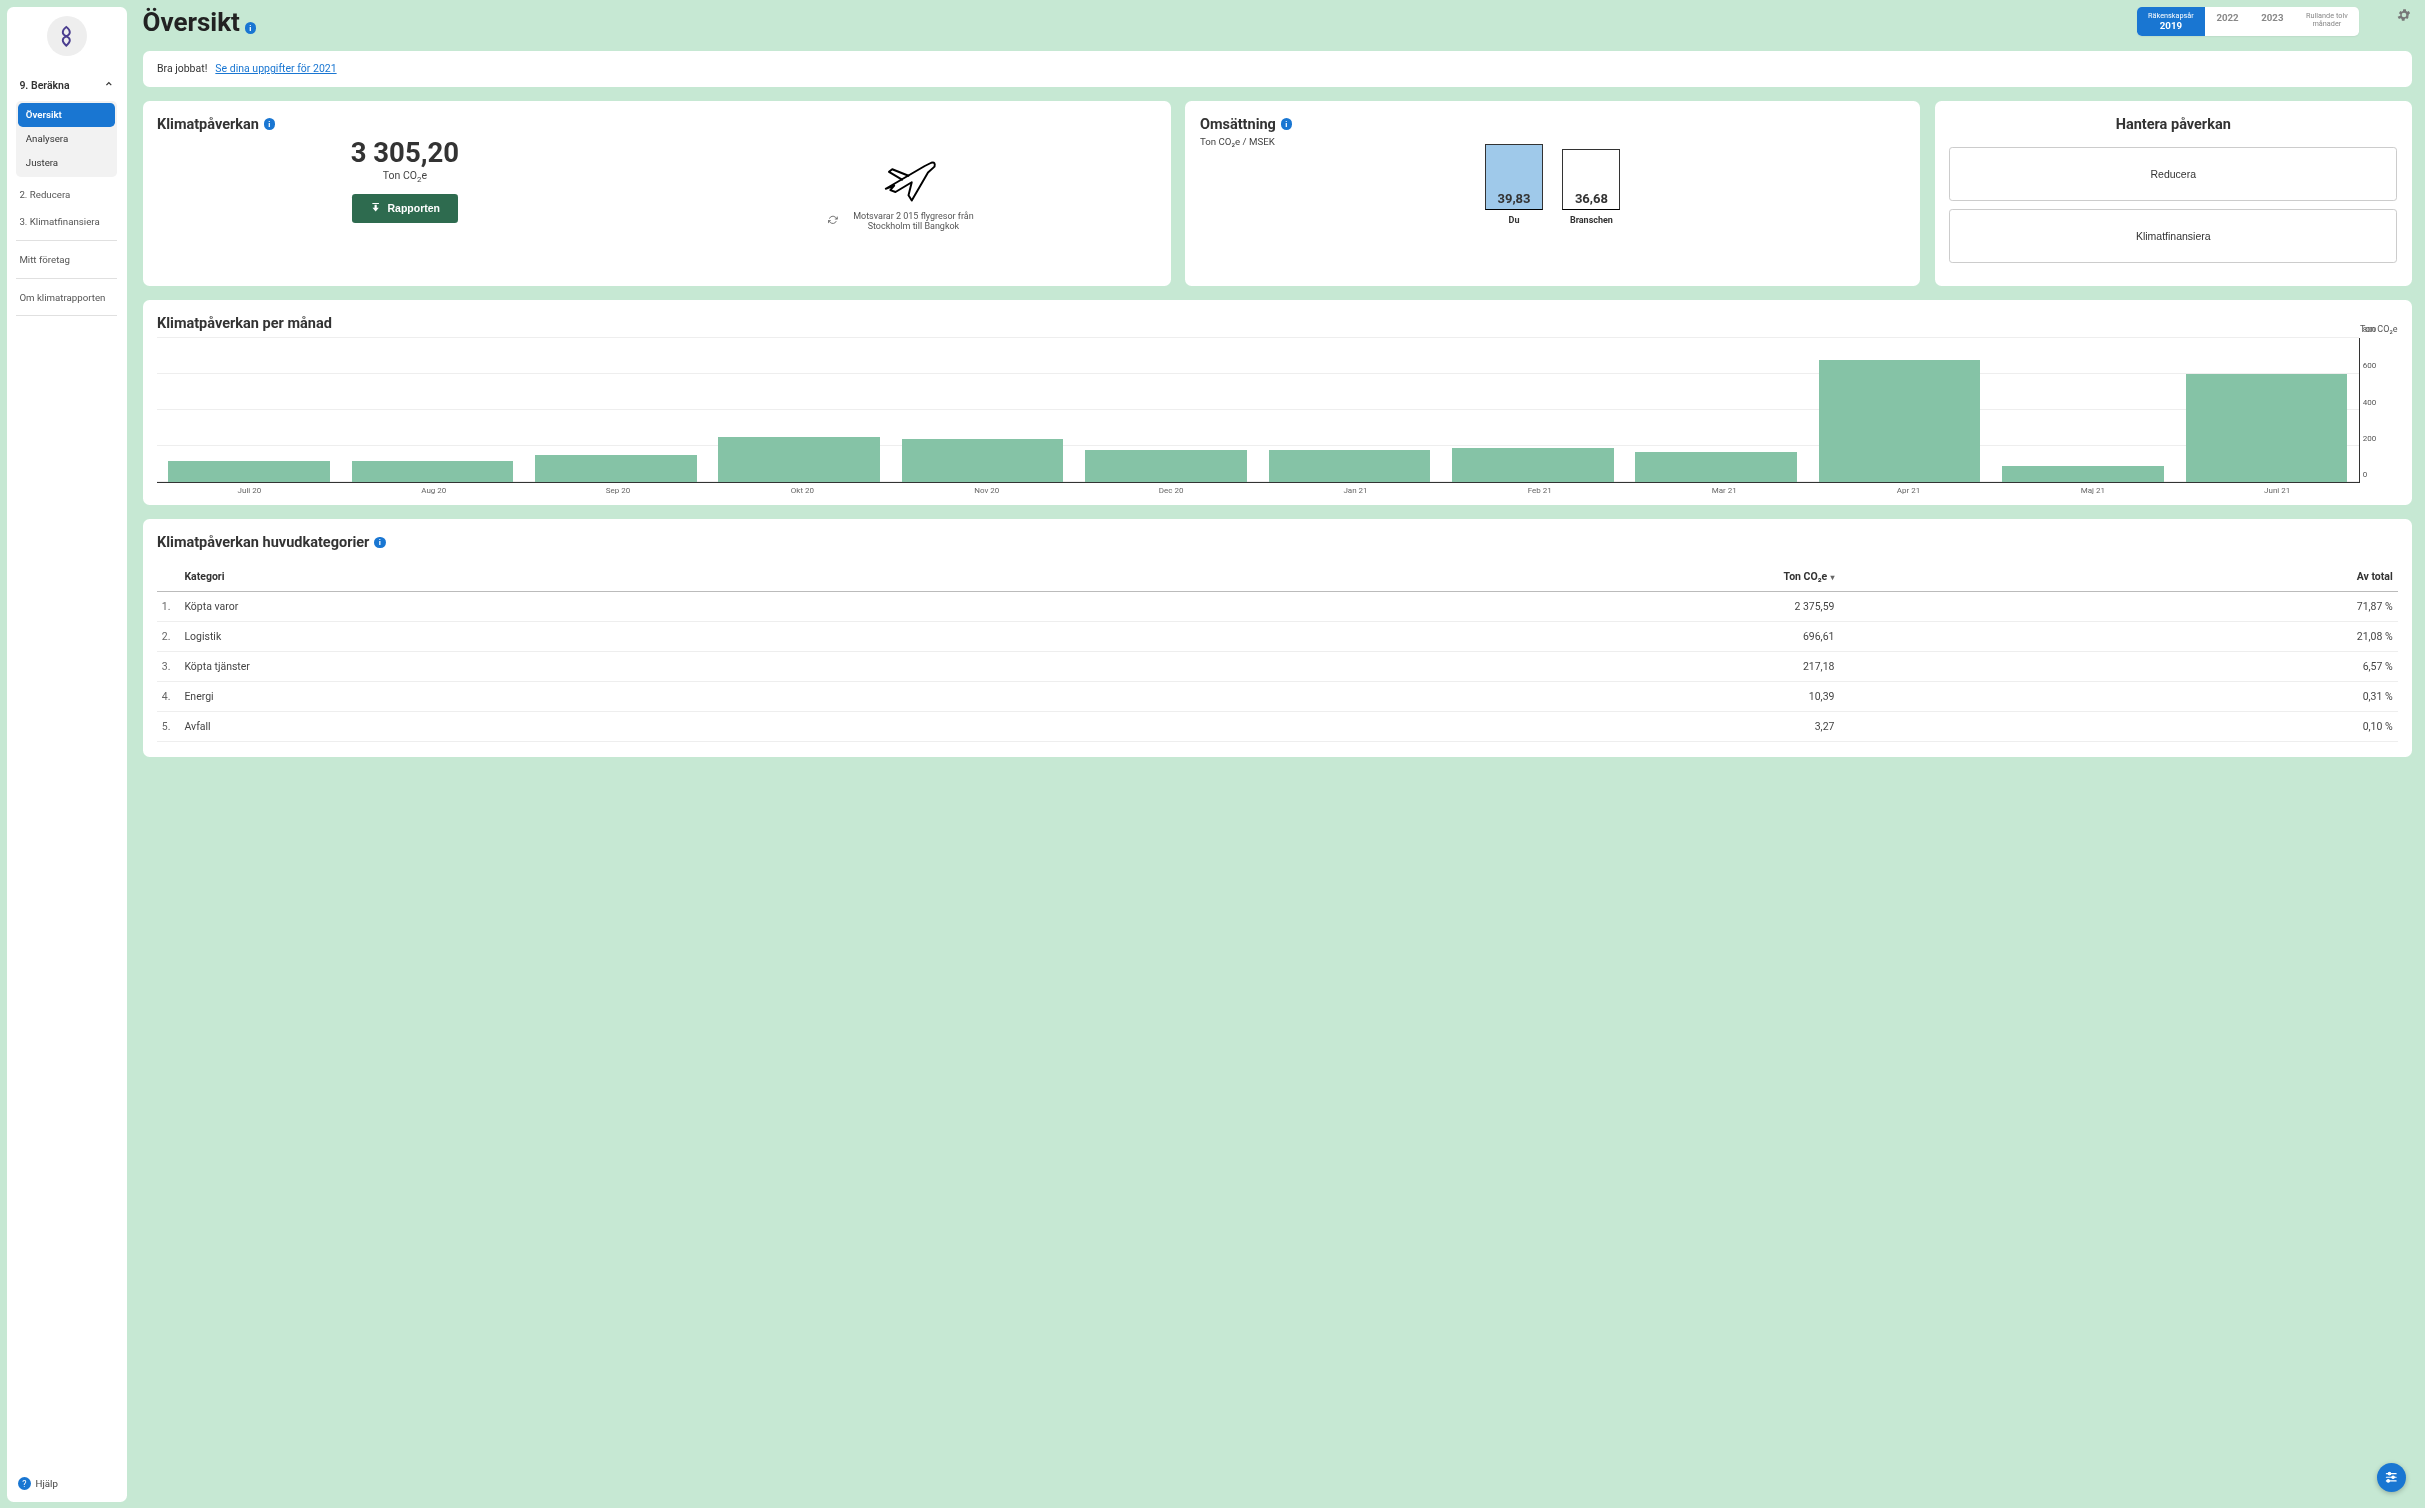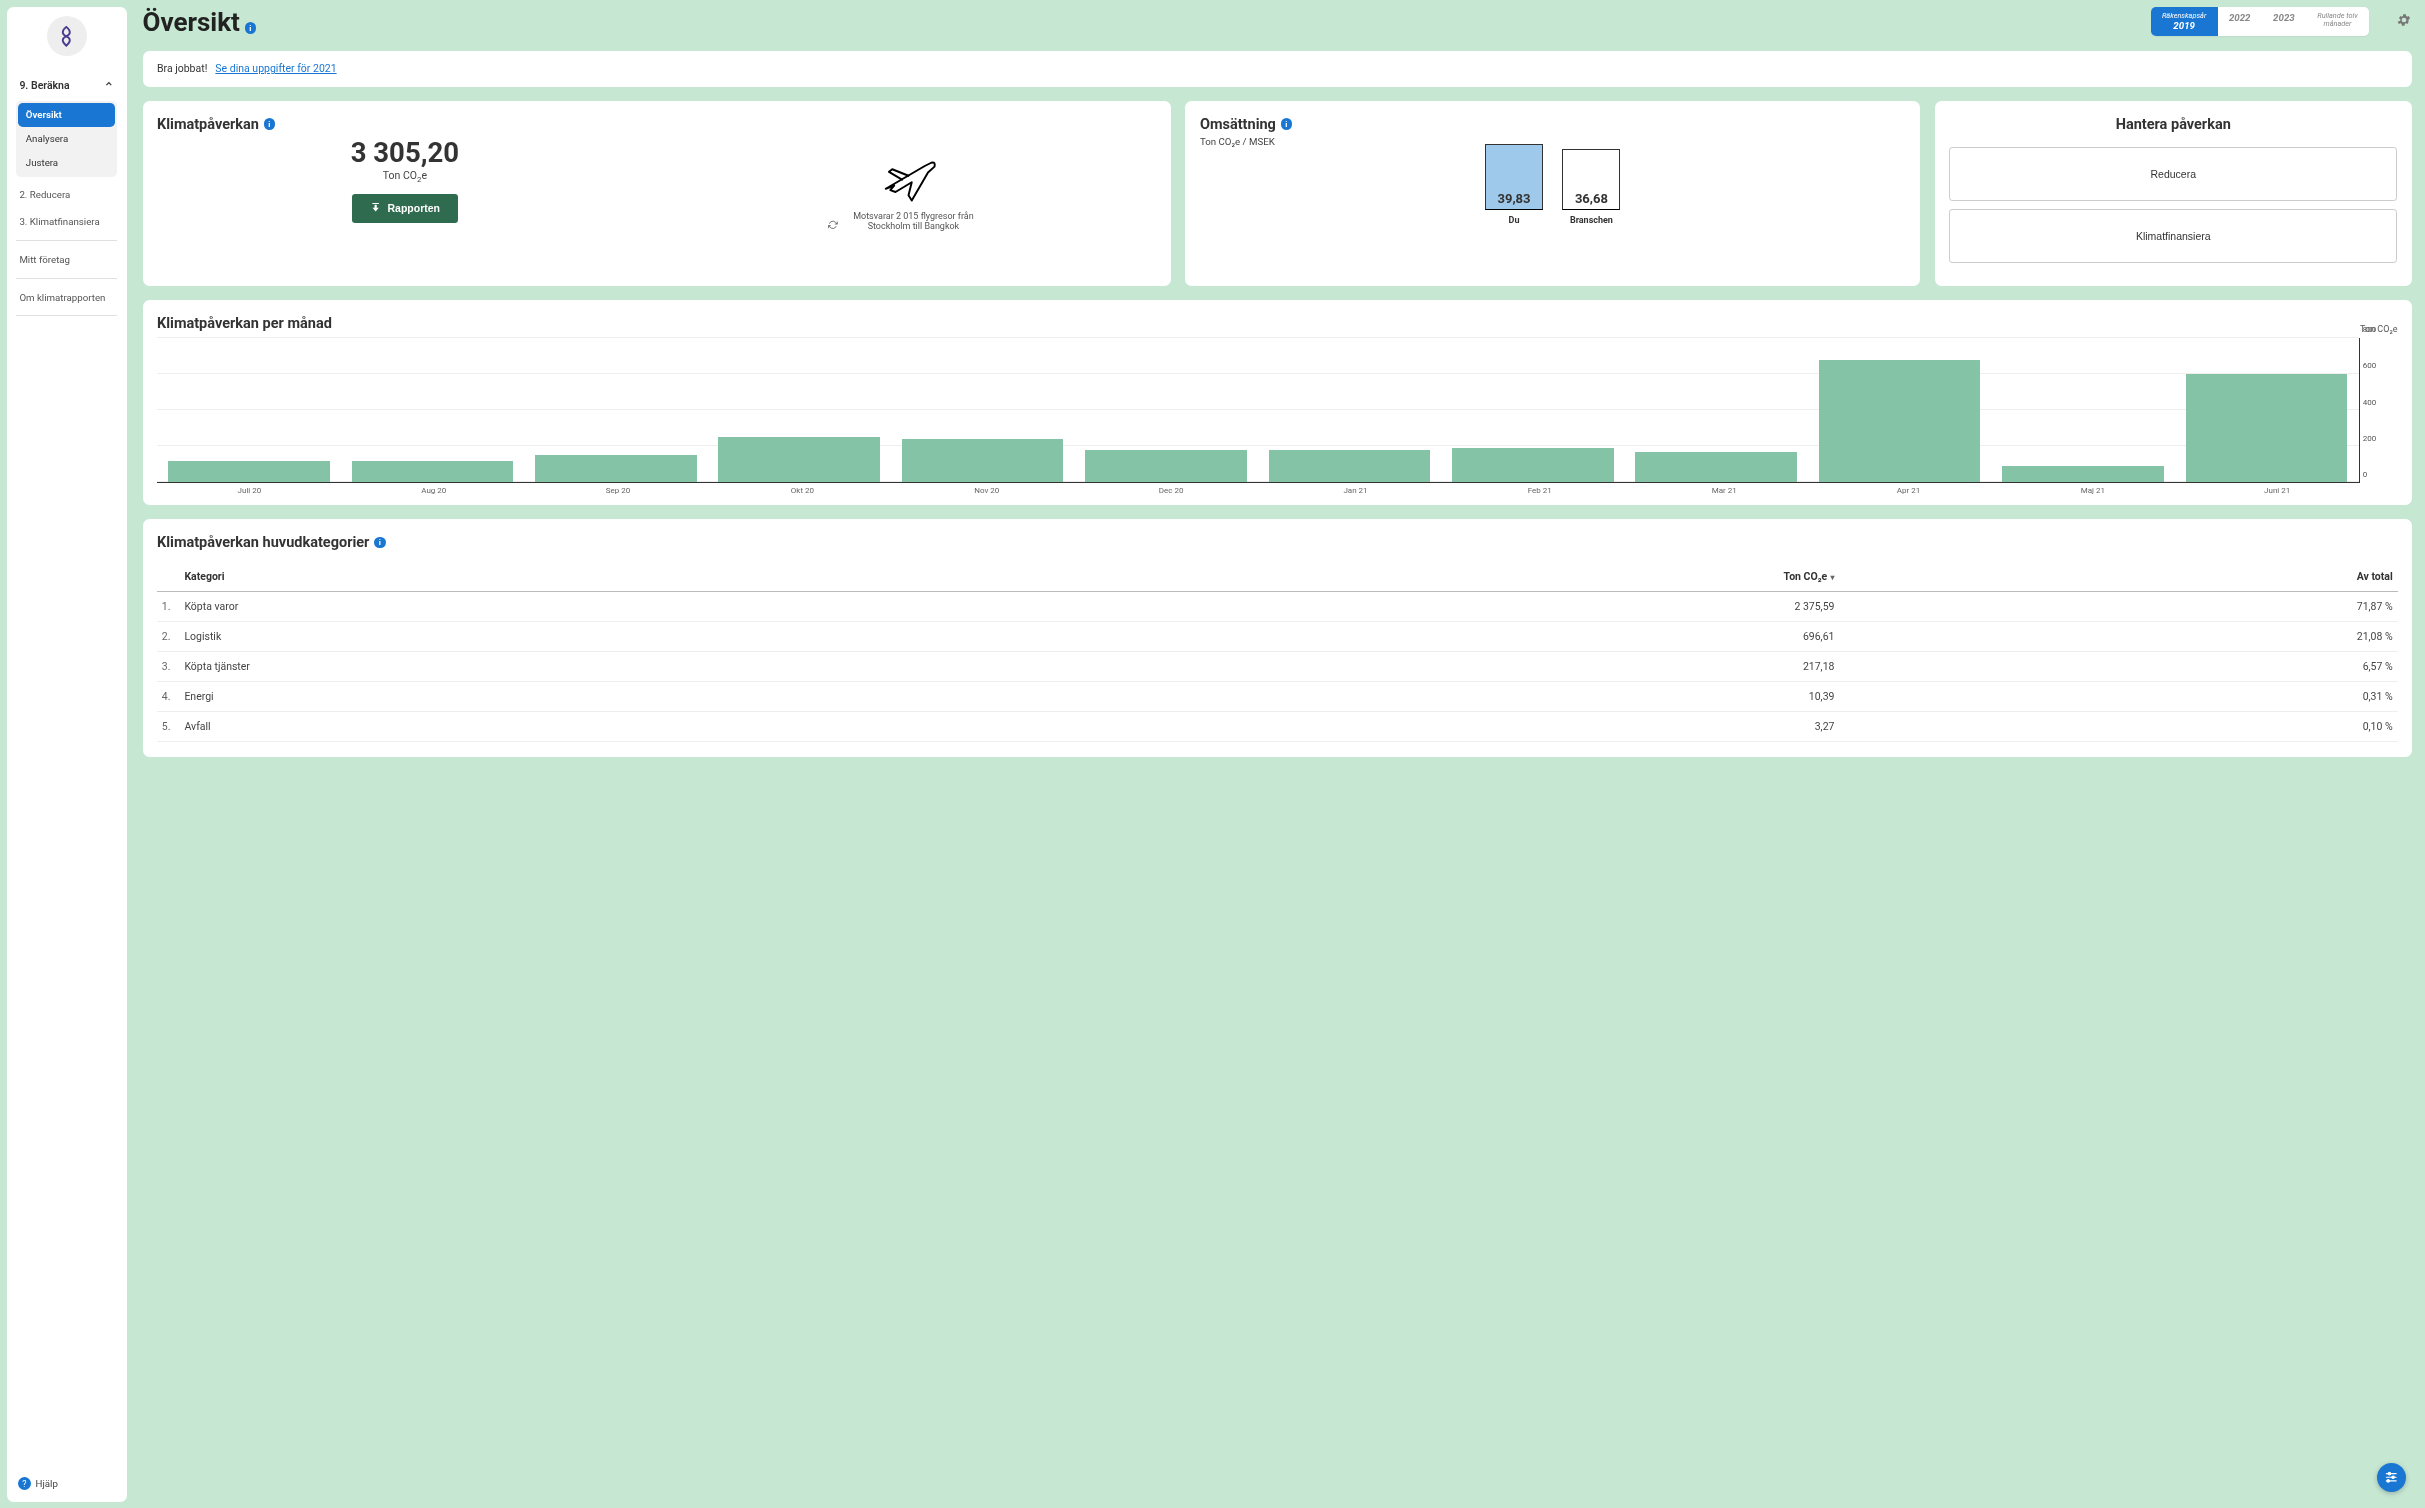--- a/index.html
+++ b/index.html
@@ -56,21 +56,21 @@
 
 .main { flex: 1; display: flex; flex-direction: column; gap: 14.5px; padding-right: 6.5px; overflow: hidden; }
 .topbar { display: flex; align-items: center; justify-content: space-between; }
 .title-wrap { display: flex; align-items: baseline; gap: 4.8px; }
 .page-title { font-size: 26px; font-weight: 700; color: #222; }
 .info-icon {
   width: 11.3px; height: 11.3px; border-radius: 50%; background: #1976d2; color: #fff;
   font-size: 8px; display: inline-flex; align-items: center; justify-content: center;
   font-weight: 700; flex-shrink: 0;
 }
-.top-right { display: flex; align-items: center; gap: 27px; font-style: italic; }
+.top-right { display: flex; align-items: flex-start; gap: 37px; }
 .year-tabs {
   background: #fff; border-radius: 4.8px; display: flex; overflow: hidden;
   box-shadow: 0 0.8px 1.6px rgba(0,0,0,0.05);
 }
 .year-tab {
   padding: 4.8px 11.3px; font-size: 9px; color: #888; cursor: pointer; text-align: center;
 }
 .year-tab.active { background: #1976d2; color: #fff; }
 .year-tab .sub { font-size: 7.3px; display: block; line-height: 1.1; }
 .year-tab .yr { font-weight: 700; font-size: 9.7px; }
@@ -90,21 +90,21 @@
 .impact-left { flex: 1; text-align: center; }
 .impact-value { font-size: 27.5px; font-weight: 700; margin-top: 3.2px; }
 .impact-unit { font-size: 10.5px; color: #444; }
 .sub2 { font-size: 0.75em; vertical-align: sub; }
 .report-btn {
   background: #2e6b4f; color: #fff; border: none; border-radius: 3.2px;
   padding: 8px 18px; font-size: 10.5px; font-weight: 600; cursor: pointer;
   display: inline-flex; align-items: center; gap: 6.5px; margin-top: 9.7px;
 }
 .impact-right { flex: 1; text-align: center; display: flex; flex-direction: column; align-items: center; justify-content: center; gap: 4.8px; }
-.equiv-text { font-size: 9px; color: #555; display: flex; gap: 0; align-items: flex-end; max-width: 161px; }
+.equiv-text { font-size: 9px; color: #555; display: flex; gap: 0; align-items: center; max-width: 161px; }
 
 .turnover-sub { font-size: 9.7px; color: #444; margin-bottom: 4.8px; }
 .mini-bars { display: flex; gap: 19.4px; justify-content: center; align-items: flex-end; height: 73px; }
 .mini-bar-col { display: flex; flex-direction: column; align-items: center; }
 .mini-bar {
   width: 58px; border: 0.8px solid #333; border-bottom: 1.6px solid #000;
   display: flex; align-items: flex-end; justify-content: center;
 }
 .mini-bar.fill { background: #9fc9ea; }
 .mini-bar-val { font-size: 13px; font-weight: 700; padding-bottom: 3.2px; }

